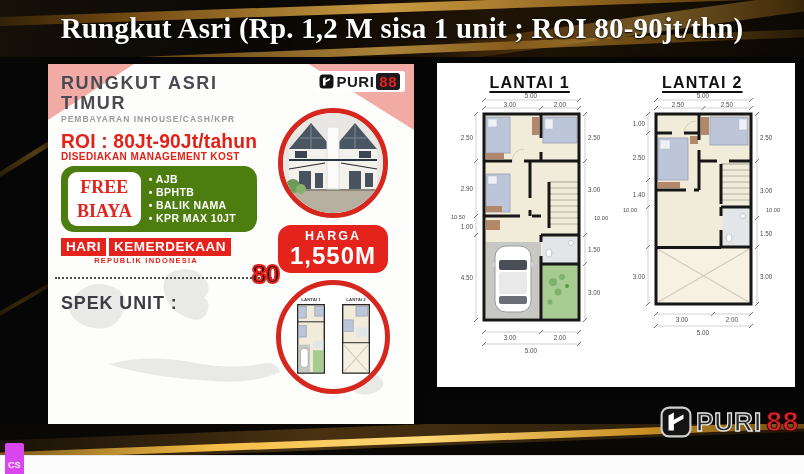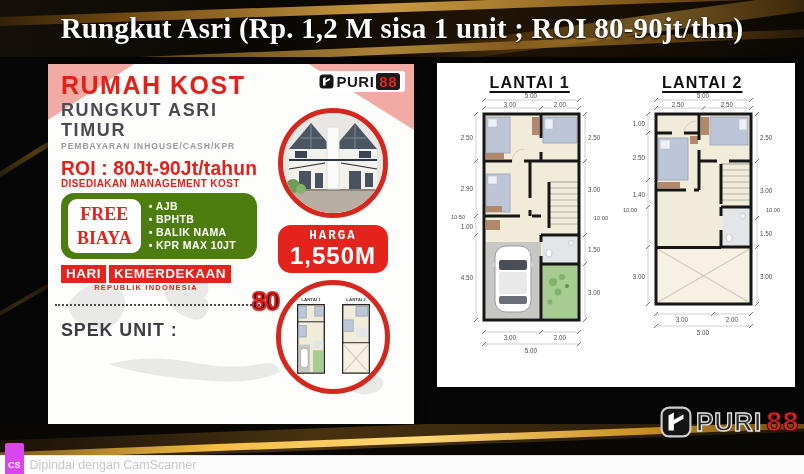--- a/index.html
+++ b/index.html
@@ -76,21 +76,21 @@
      padding:2px 5px;display:flex;align-items:center;gap:2px;}
   .bc-name{font-size:15px;font-weight:800;color:#1b1b21;letter-spacing:.5px;}
   .bc-num{font-size:15px;font-weight:800;color:#e3231c;background:#1b1b21;border-radius:3px;
      padding:0 3px;letter-spacing:.5px;}
   .fl-right{position:absolute;right:8px;top:44px;width:146px;z-index:2;display:flex;
      flex-direction:column;align-items:center;}
   .photo-circle{width:100px;height:100px;border-radius:50%;border:5px solid #d6271f;overflow:hidden;
      background:#e9e7e3;}
   .price-box{margin-top:7px;background:#e3231c;border-radius:13px;color:#fff;text-align:center;
      padding:4px 12px;min-width:104px;box-sizing:border-box;}
-  .price-label{font-size:12.5px;letter-spacing:2px;font-weight:600;font-family:Liberation Mono, monospace;}
+  .price-label{font-size:12.5px;letter-spacing:2px;font-weight:600;}
   .price-value{font-size:24px;font-weight:800;letter-spacing:1px;line-height:26px;}
   .plans-circle{margin-top:7px;width:104px;height:104px;border-radius:50%;border:5px solid #d6271f;
      background:#fff;display:flex;align-items:center;justify-content:center;gap:7px;}
   
   .plans-card{position:absolute;left:437px;top:63px;width:358px;height:324px;background:#fff;
      display:flex;justify-content:space-evenly;padding-top:9px;box-sizing:border-box;
      box-shadow:2px 3px 8px rgba(0,0,0,.6);}
   .plan-col{display:flex;flex-direction:column;align-items:center;}
   .plan-title{font-size:16px;font-weight:800;color:#101010;letter-spacing:1.2px;
      text-decoration:underline;text-decoration-thickness:2px;text-underline-offset:3px;margin:2px 0 0;}
@@ -135,21 +135,20 @@
 
     <svg class="map-bg" width="366" height="181" viewBox="0 0 366 181">
       <path fill="#dadada" d="M20,60 q18,-26 42,-18 q20,6 14,24 q-8,22 -30,18 q-24,-4 -26,-24z"></path>
       <path fill="#dadada" d="M120,30 q26,-12 38,6 q6,10 -2,18 q6,2 4,12 q-4,14 -20,8 q-16,-6 -22,-20 q-6,-14 2,-24z"></path>
       <path fill="#dadada" d="M60,120 q40,-10 82,-2 q40,8 70,2 q16,-4 20,8 q-30,14 -80,8 q-56,-4 -92,-16z"></path>
       <path fill="#dadada" d="M230,70 q16,-20 30,-8 q10,8 2,20 q12,-2 14,10 q2,14 -14,12 q-20,-2 -32,-34z"></path>
       <path fill="#dadada" d="M290,130 q22,-8 40,2 q12,8 -2,16 q-22,10 -38,-18z"></path>
     </svg>
 
     <div class="fl-left">
-      <h1 class="headline">RUMAH KOST</h1>
       <h2 class="location">RUNGKUT ASRI TIMUR</h2>
       <div class="payment">PEMBAYARAN INHOUSE/CASH/KPR</div>
       <div class="roi">ROI : 80Jt-90Jt/tahun</div>
       <div class="roi-note">DISEDIAKAN MANAGEMENT KOST</div>
 
       <div class="free-box">
         <div class="free-left">
           <div>FREE</div>
           <div>BIAYA</div>
         </div>
@@ -457,16 +456,15 @@
     <svg width="32" height="32" viewBox="0 0 30 30">
       <rect x="1.5" y="1.5" width="27" height="27" rx="7" fill="#141414" stroke="#cfcfcf" stroke-width="2"></rect>
       <polygon points="8,23 8,9 13,6 13,13 22,8 22,12 13,17 13,23" fill="#fff"></polygon>
     </svg>
     <span class="fb-name">PURI</span>
     <span class="fb-num">88</span>
   </div>
 
   <div class="scan-bar">
     <span class="cs-badge">CS</span>
-    <span class="scan-text">Dipindai dengan CamScanner</span>
   </div>
 
 </div>
 
 </body></html>

